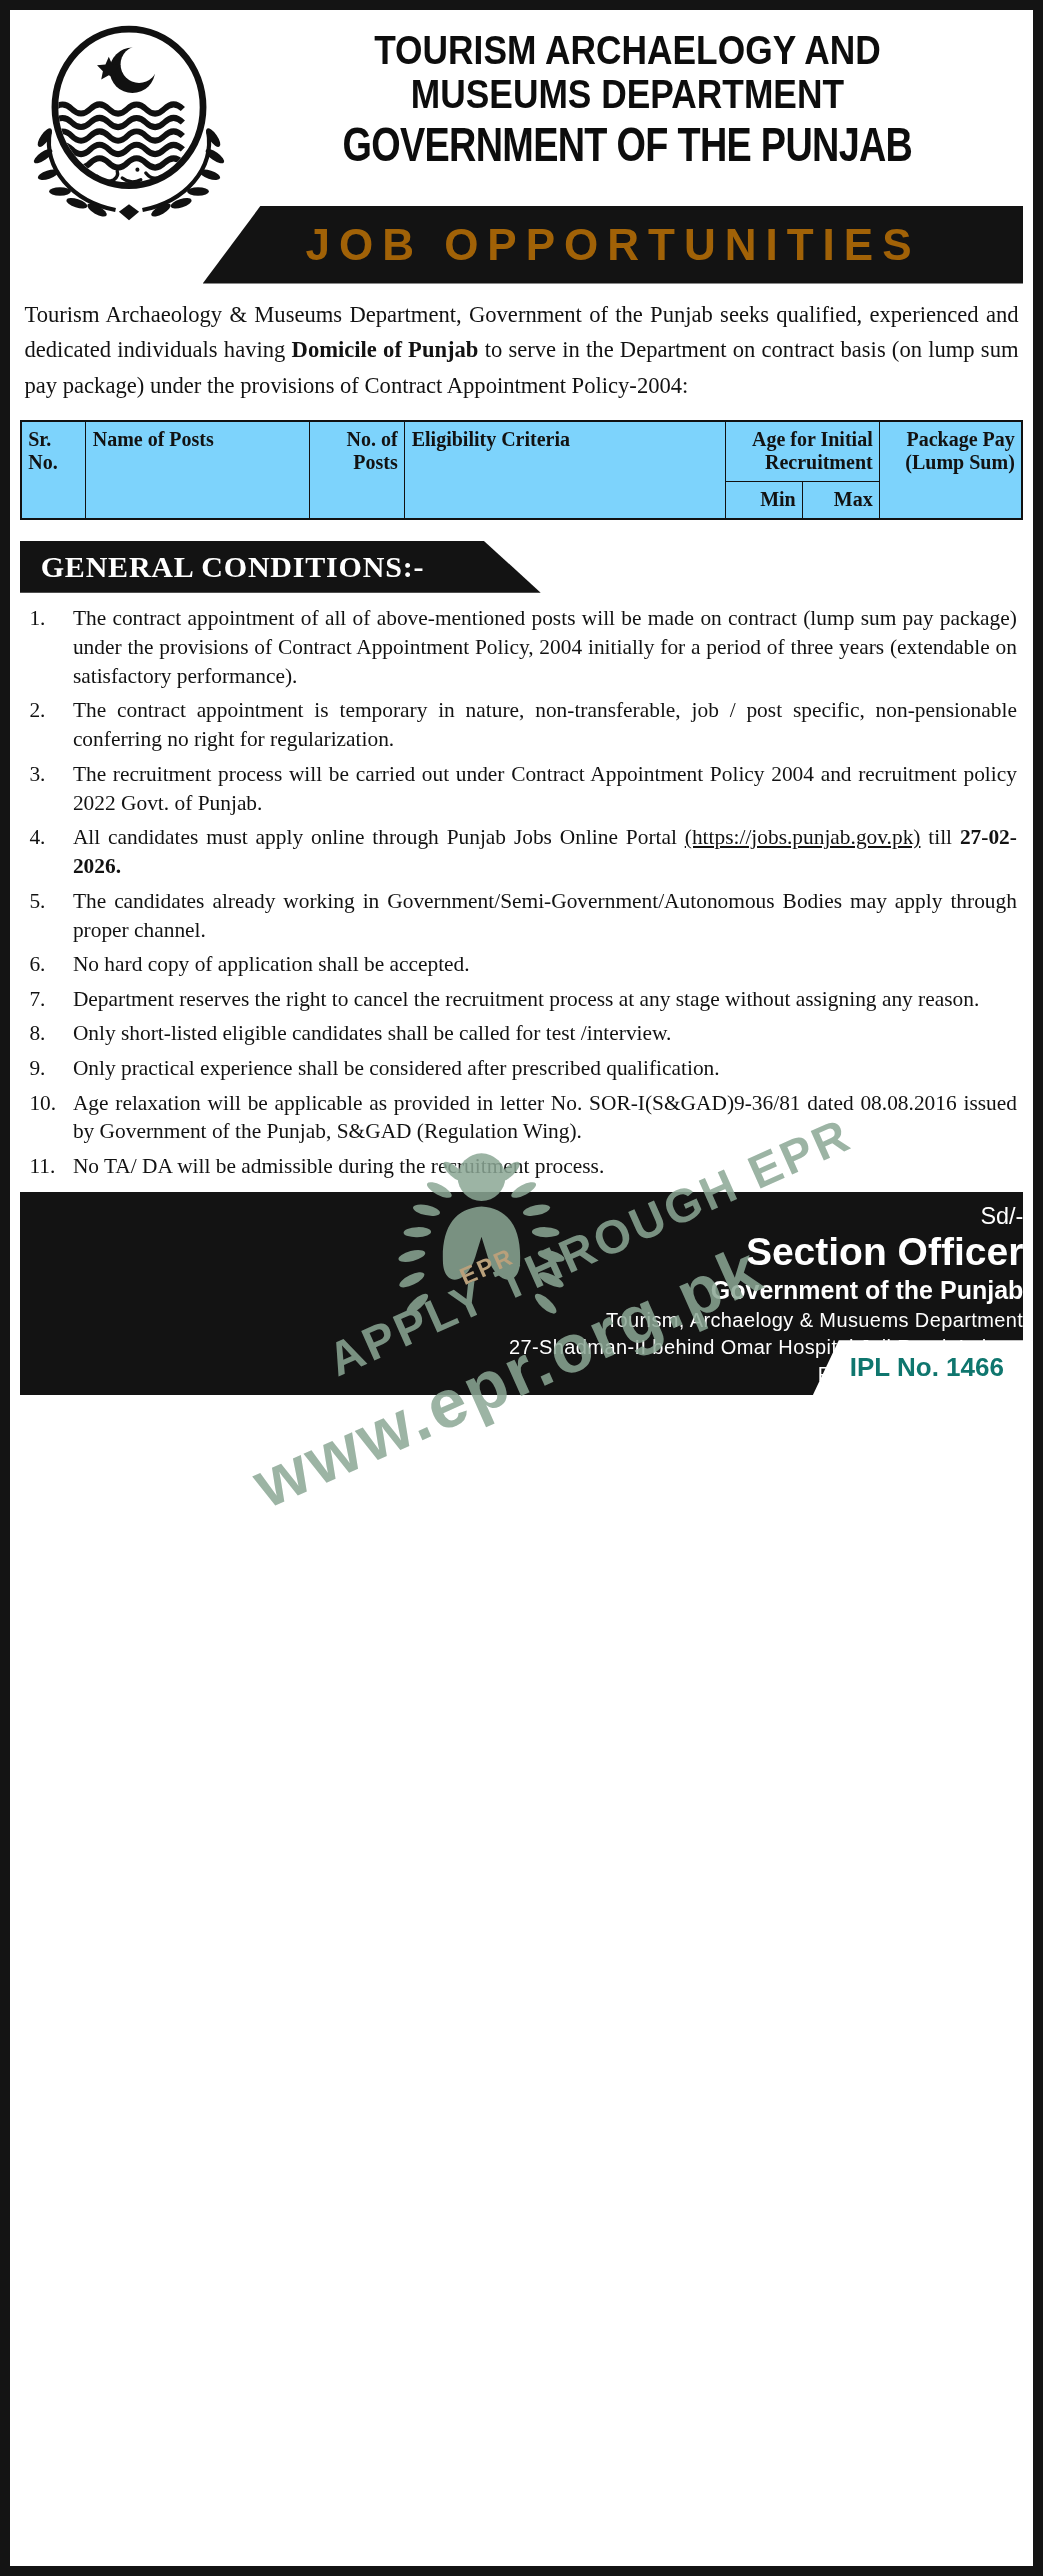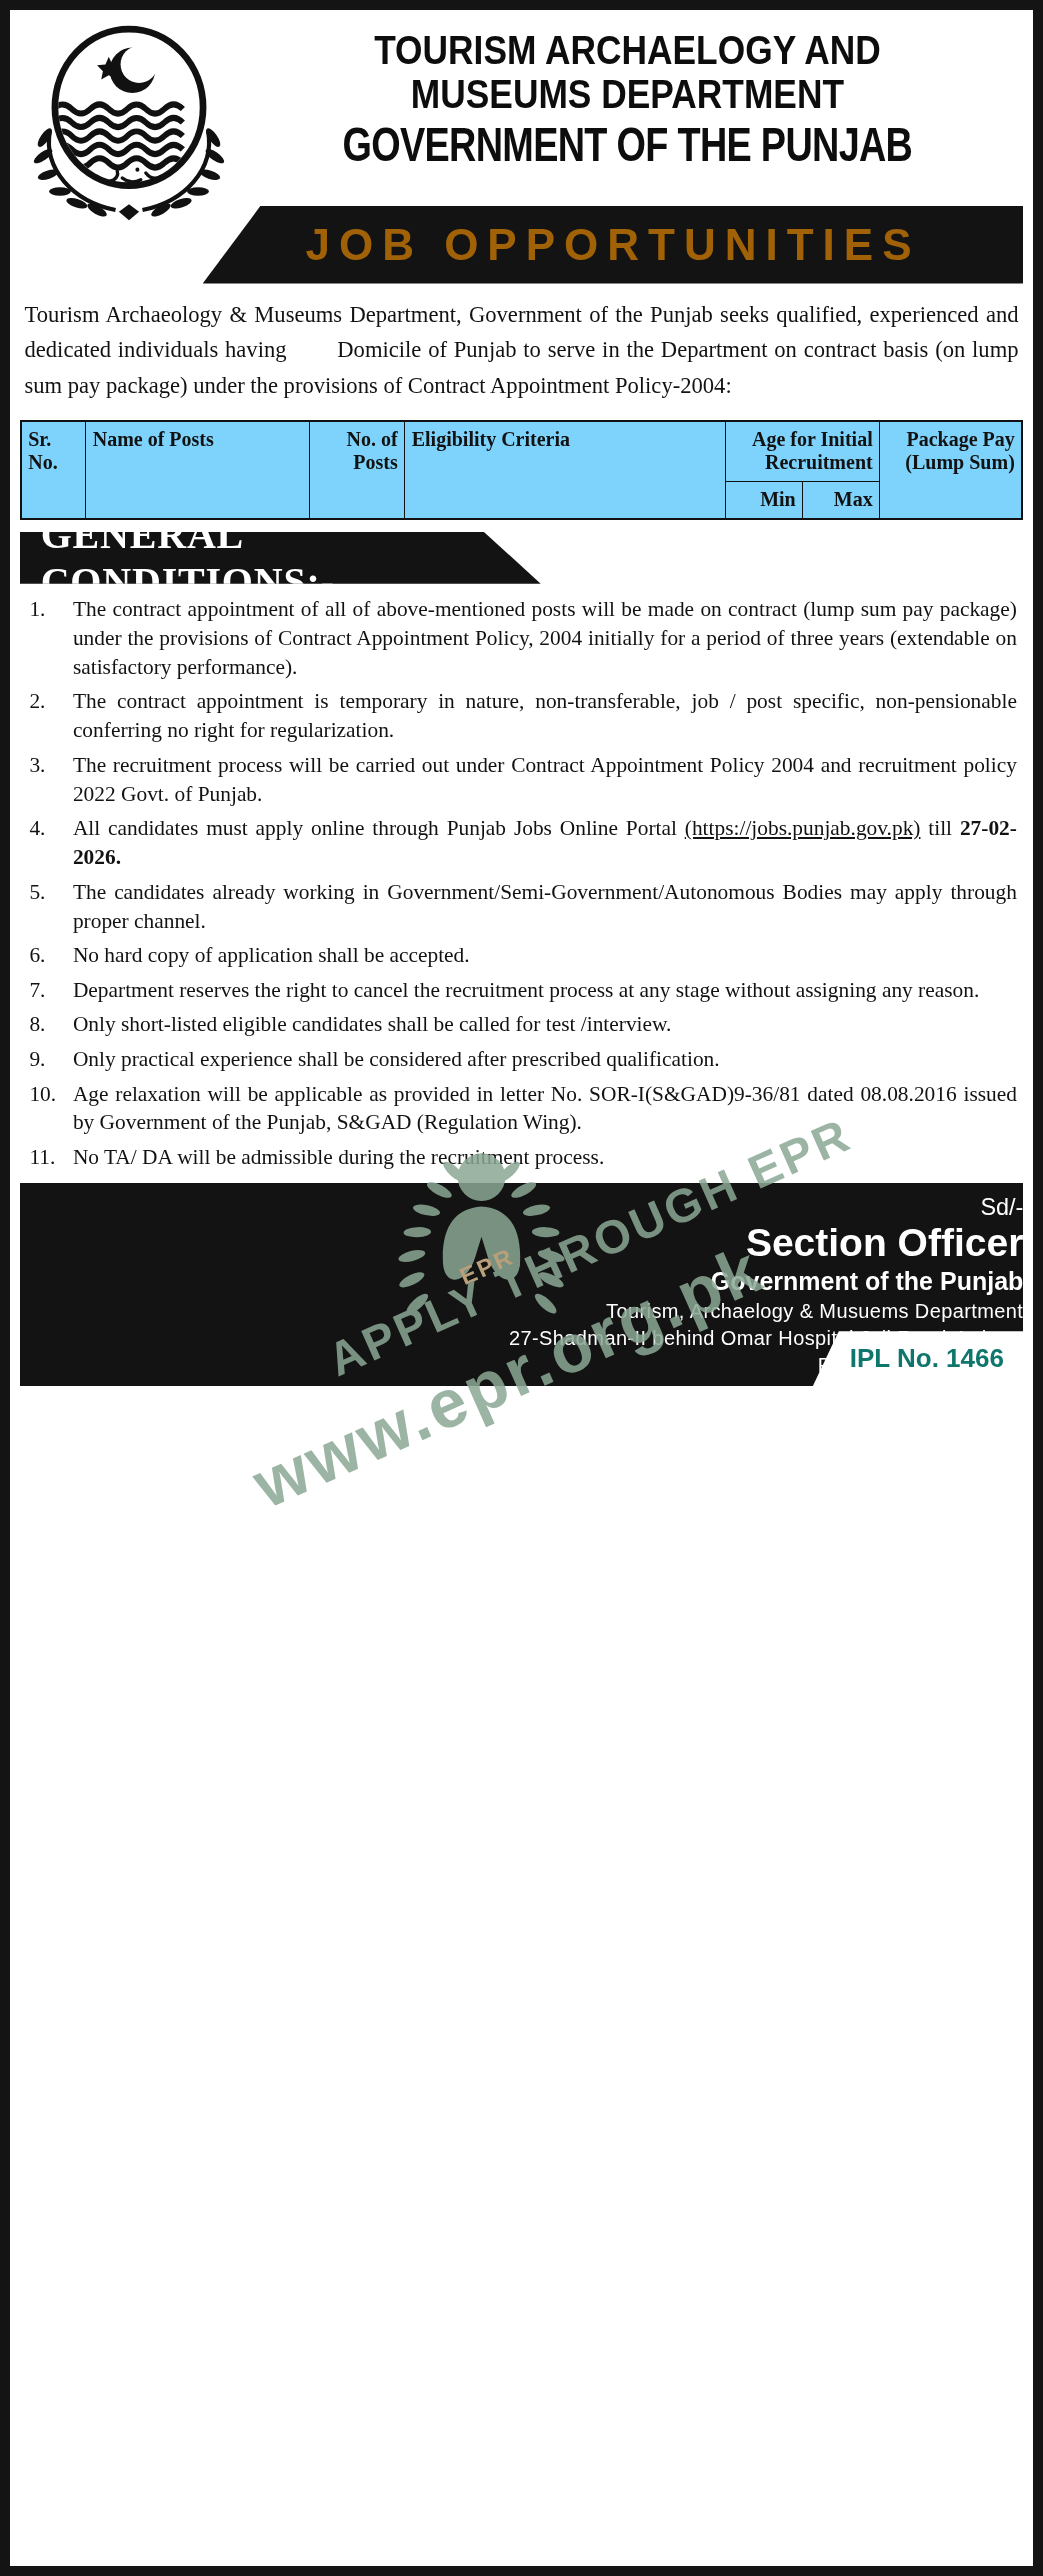--- a/index.html
+++ b/index.html
@@ -10,26 +10,26 @@
   
   .masthead{display:flex;align-items:flex-start;height:186px;padding:4.8px 4.8px 0 8px;position:relative;z-index:2;}
   .logo-wrap{flex:0 0 208px;margin-top:3.2px;}
   .titles{flex:1;text-align:center;padding-top:8px;font-family:"Liberation Sans",sans-serif;color:#0d0d0d;}
   .dept-line{font-size:38px;font-weight:700;line-height:1.18;display:block;transform:scale(.93,1.06);}
   .govt-line{font-size:43px;font-weight:800;letter-spacing:-0.8px;line-height:1.2;display:block;transform:scale(.88,1.12);margin-top:1.6px;}
   
   .job-banner{margin-left:183px;height:78px;background:#131313;color:#a16207;display:flex;align-items:center;justify-content:center;
         font-family:"Liberation Sans",sans-serif;font-weight:800;font-size:44px;letter-spacing:9px;
         clip-path:polygon(58px 0,100% 0,100% 100%,0 100%);}
-  .gc-banner{margin-top:12px;width:521px;height:52px;background:#131313;color:#fff;font-weight:700;font-size:40px;
+  .gc-banner{margin-top:21px;width:521px;height:52px;background:#131313;color:#fff;font-weight:700;font-size:30px;
         display:flex;align-items:center;padding-left:21px;box-sizing:border-box;letter-spacing:0.8px;
         clip-path:polygon(0 0,calc(100% - 57px) 0,100% 100%,0 100%);}
   
   .intro{margin:13px 4.8px 0 4.8px;font-size:22.6px;line-height:1.58;text-align:justify;}
-  .intro b{font-weight:400;margin-left:44px;}
+  .intro b{font-weight:700;}
   
   .posts-table{width:100%;margin-top:16px;border-collapse:collapse;border:2.4px solid #111;}
   .posts-table th,.posts-table td{border:1.6px solid #111;vertical-align:top;box-sizing:border-box;}
   .posts-table thead th{background:#7dd3fc;font-size:20px;font-weight:700;padding:6.5px 6.5px;}
   th.h-left{text-align:left;}
   th.h-center{text-align:right;}
   
   .conditions{list-style:none;margin:11.3px 3.2px 0;padding:0;}
   .cond-item{display:grid;grid-template-columns:50px 1fr;font-size:21.4px;line-height:1.35;margin-bottom:5.7px;}
   .cond-num{padding-left:6.5px;}

